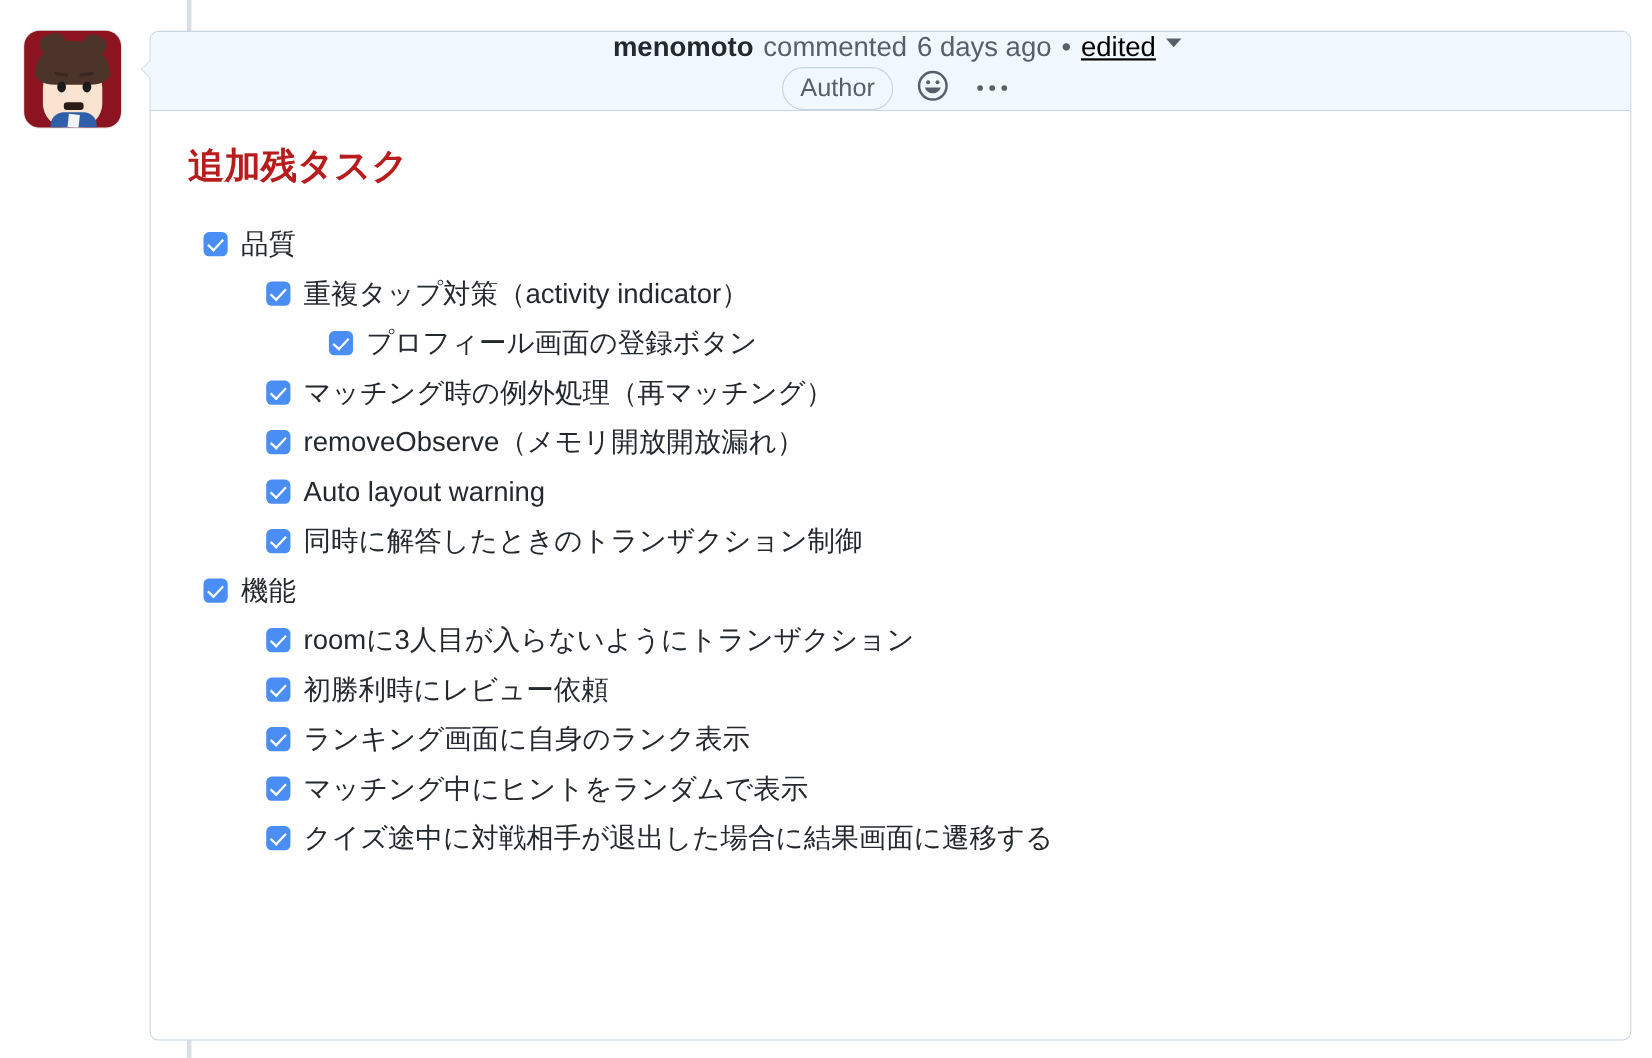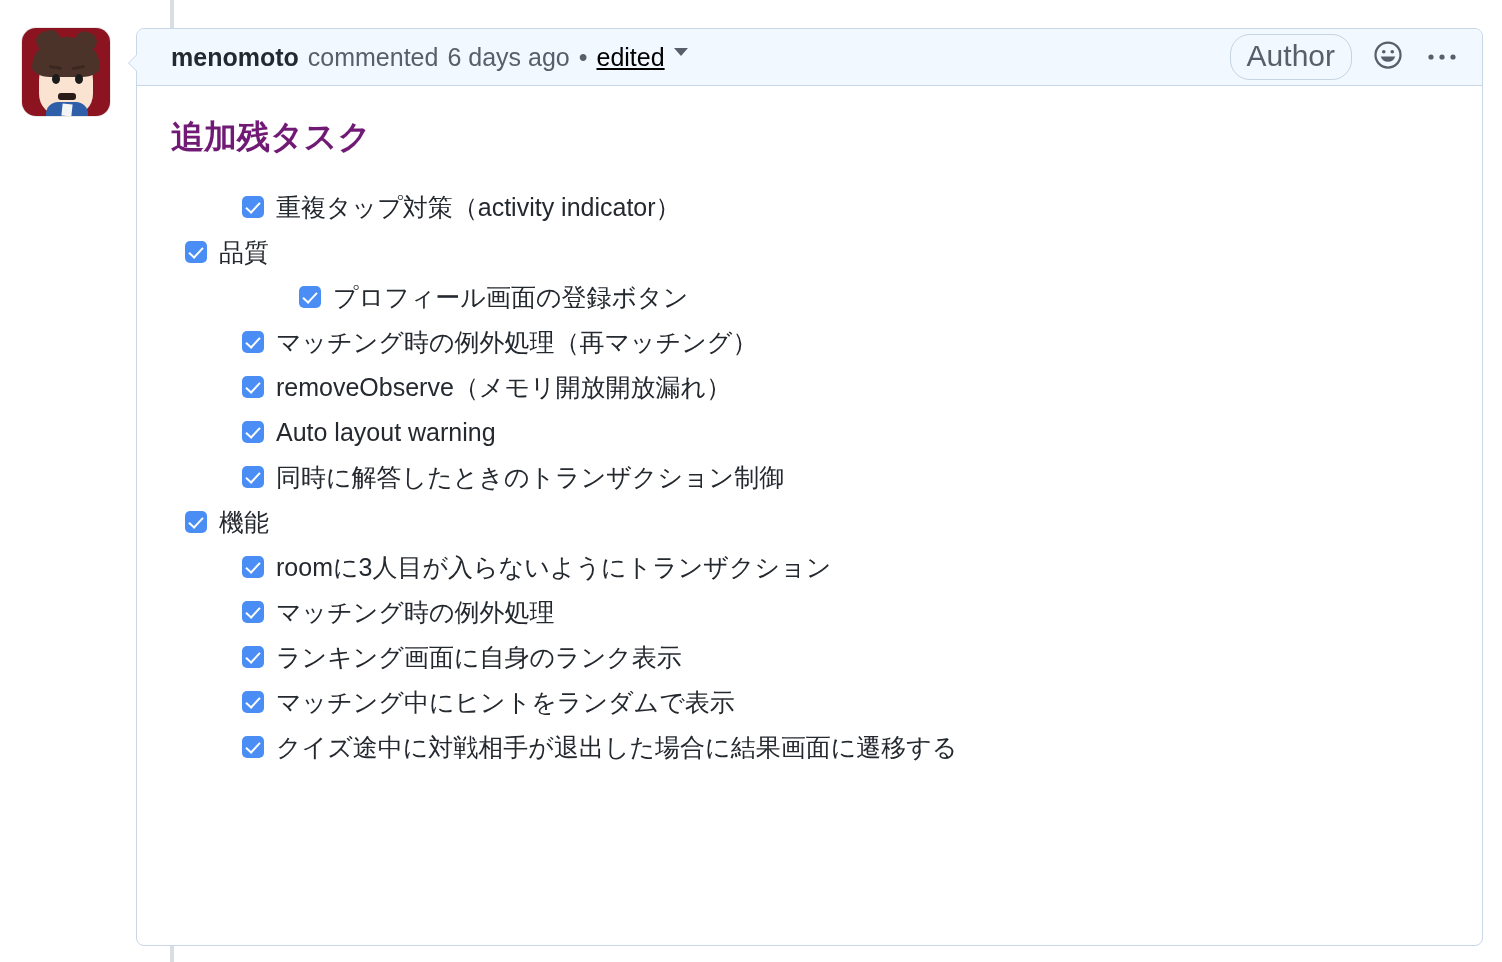--- a/index.html
+++ b/index.html
@@ -144,28 +144,29 @@
     border-color: transparent #c8d6e5 transparent transparent;
   }
   .bubble-arrow-inner {
     left: -8px;
     top: 25px;
     border-width: 9px 9px 9px 0;
     border-color: transparent #f1f8ff transparent transparent;
   }
 
   .comment-header {
-    height: 57px;
+    height: 72px;
     background: #f1f8ff;
     border-bottom: 1px solid #c8d6e5;
     border-radius: 7px 7px 0 0;
     display: flex;
     align-items: center;
     padding: 0 22px 0 34px;
     box-sizing: border-box;
+    flex-direction: column;
   }
   .header-meta {
     display: flex;
     align-items: baseline;
     font-size: 25px;
     color: #57606a;
     white-space: nowrap;
     flex: 1;
   }
   .author-name {
@@ -196,21 +197,21 @@
 
   .header-actions {
     display: flex;
     align-items: center;
     gap: 18px;
   }
   .author-badge {
     border: 1px solid #c6d3e0;
     border-radius: 20px;
     padding: 6px 16px 8px;
-    font-size: 30px;
+    font-size: 23px;
     color: #57606a;
     line-height: 1;
     background: transparent;
     cursor: pointer;
   }
   .icon-btn {
     width: 36px;
     height: 36px;
     display: flex;
     align-items: center;
@@ -219,21 +220,21 @@
     color: #57606a;
   }
 
   
   .comment-body {
     padding: 30px 34px 20px;
   }
   .body-title {
     font-size: 33px;
     font-weight: bold;
-    color: #701a75;
+    color: #b91c1c;
     margin: 0 0 26px 0;
     line-height: 1.3;
     font-family: Liberation Serif, serif;
   }
 
   .task-list {
     list-style: none;
     margin: 0;
     padding: 0;
   }
@@ -332,59 +333,59 @@
             <circle cx="26" cy="5" r="2.6" fill="#57606a"></circle>
           </svg>
         </span>
       </span>
     </div>
   </div>
 
   <div class="comment-body">
     <h2 class="body-title">追加残タスク</h2>
     <ul class="task-list" id="task-list">
+        <li class="task-item lvl-1">
+          <span class="checkbox"></span>
+          <span class="task-label">品質</span>
+        </li>
         <li class="task-item lvl-2">
           <span class="checkbox"></span>
           <span class="task-label">重複タップ対策（activity indicator）</span>
         </li>
+        <li class="task-item lvl-3">
+          <span class="checkbox"></span>
+          <span class="task-label">プロフィール画面の登録ボタン</span>
+        </li>
+        <li class="task-item lvl-2">
+          <span class="checkbox"></span>
+          <span class="task-label">マッチング時の例外処理（再マッチング）</span>
+        </li>
+        <li class="task-item lvl-2">
+          <span class="checkbox"></span>
+          <span class="task-label">removeObserve（メモリ開放開放漏れ）</span>
+        </li>
+        <li class="task-item lvl-2">
+          <span class="checkbox"></span>
+          <span class="task-label">Auto layout warning</span>
+        </li>
+        <li class="task-item lvl-2">
+          <span class="checkbox"></span>
+          <span class="task-label">同時に解答したときのトランザクション制御</span>
+        </li>
         <li class="task-item lvl-1">
           <span class="checkbox"></span>
-          <span class="task-label">品質</span>
-        </li>
-        <li class="task-item lvl-3">
-          <span class="checkbox"></span>
-          <span class="task-label">プロフィール画面の登録ボタン</span>
-        </li>
-        <li class="task-item lvl-2">
-          <span class="checkbox"></span>
-          <span class="task-label">マッチング時の例外処理（再マッチング）</span>
-        </li>
-        <li class="task-item lvl-2">
-          <span class="checkbox"></span>
-          <span class="task-label">removeObserve（メモリ開放開放漏れ）</span>
-        </li>
-        <li class="task-item lvl-2">
-          <span class="checkbox"></span>
-          <span class="task-label">Auto layout warning</span>
-        </li>
-        <li class="task-item lvl-2">
-          <span class="checkbox"></span>
-          <span class="task-label">同時に解答したときのトランザクション制御</span>
-        </li>
-        <li class="task-item lvl-1">
-          <span class="checkbox"></span>
           <span class="task-label">機能</span>
         </li>
         <li class="task-item lvl-2">
           <span class="checkbox"></span>
           <span class="task-label">roomに3人目が入らないようにトランザクション</span>
         </li>
         <li class="task-item lvl-2">
           <span class="checkbox"></span>
-          <span class="task-label">マッチング時の例外処理</span>
+          <span class="task-label">初勝利時にレビュー依頼</span>
         </li>
         <li class="task-item lvl-2">
           <span class="checkbox"></span>
           <span class="task-label">ランキング画面に自身のランク表示</span>
         </li>
         <li class="task-item lvl-2">
           <span class="checkbox"></span>
           <span class="task-label">マッチング中にヒントをランダムで表示</span>
         </li>
         <li class="task-item lvl-2">

